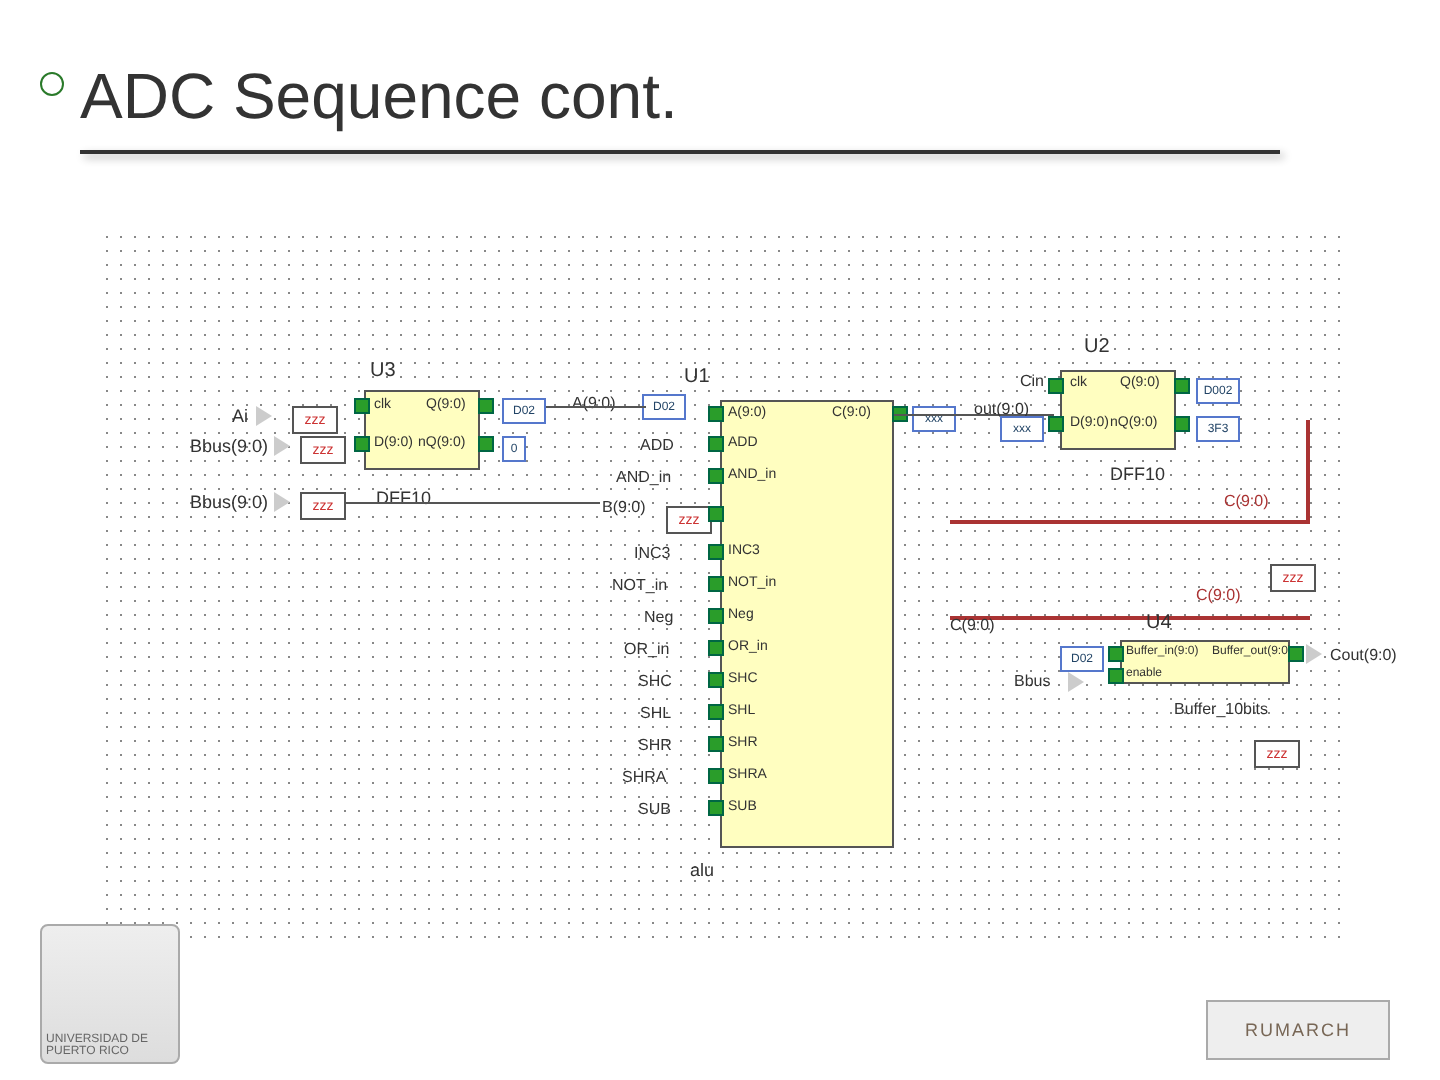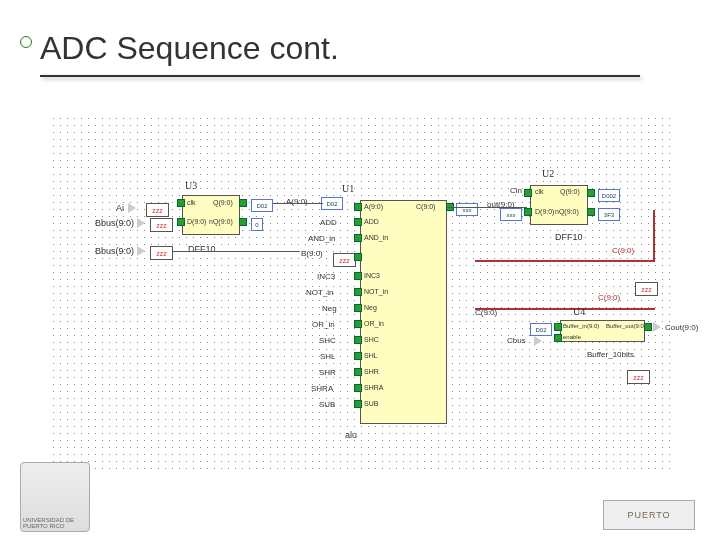--- a/index.html
+++ b/index.html
@@ -48,21 +48,20 @@
   .block-u2 { top: 185px; left: 530px; width: 58px; height: 40px; }
   .block-u4 { top: 320px; left: 560px; width: 85px; height: 22px; }
   .lbl {
     position: absolute;
     font-size: 9px;
     color: #333;
     white-space: nowrap;
   }
   .lbl-big {
     font-size: 10px;
-    font-family: Liberation Serif, serif;
   }
   .pin {
     position: absolute;
     width: 6px;
     height: 6px;
     background: #2a9d2a;
     border: 1px solid #064;
   }
   .busbox {
     position: absolute;
@@ -274,23 +273,23 @@
 <div class="lbl lbl-big" style="top:306px;left:573px">U4</div>
 <div class="lbl" style="top:350px;left:587px;font-size:8px">Buffer_10bits</div>
 <div class="lbl" style="top:323px;left:563px;font-size:6px">Buffer_in(9:0)</div>
 <div class="lbl" style="top:323px;left:606px;font-size:6px">Buffer_out(9:0)</div>
 <div class="lbl" style="top:334px;left:563px;font-size:6px">enable</div>
 <div class="pin" style="top:323px;left:554px"></div>
 <div class="pin" style="top:334px;left:554px"></div>
 <div class="pin" style="top:323px;left:644px"></div>
 <div class="net" style="top:323px;left:530px">D02</div>
 
-<div class="lbl" style="top:336px;left:507px;font-size:8px">Cbus</div>
+<div class="lbl" style="top:336px;left:507px;font-size:8px">Bbus</div>
 <div class="tri" style="top:336px;left:534px"></div>
 
 <div class="tri" style="top:322px;left:653px"></div>
 <div class="lbl" style="top:323px;left:665px;font-size:8px">Cout(9:0)</div>
 <div class="busbox" style="top:370px;left:627px">zzz</div>
 
 <div class="wire-h" style="top:251px;left:173px;width:127px"></div>
 
 <div class="footer-left">UNIVERSIDAD DE PUERTO RICO</div>
-<div class="footer-right">PUERTO</div>
+<div class="footer-right">RUMARCH</div>
 
 </body></html>

